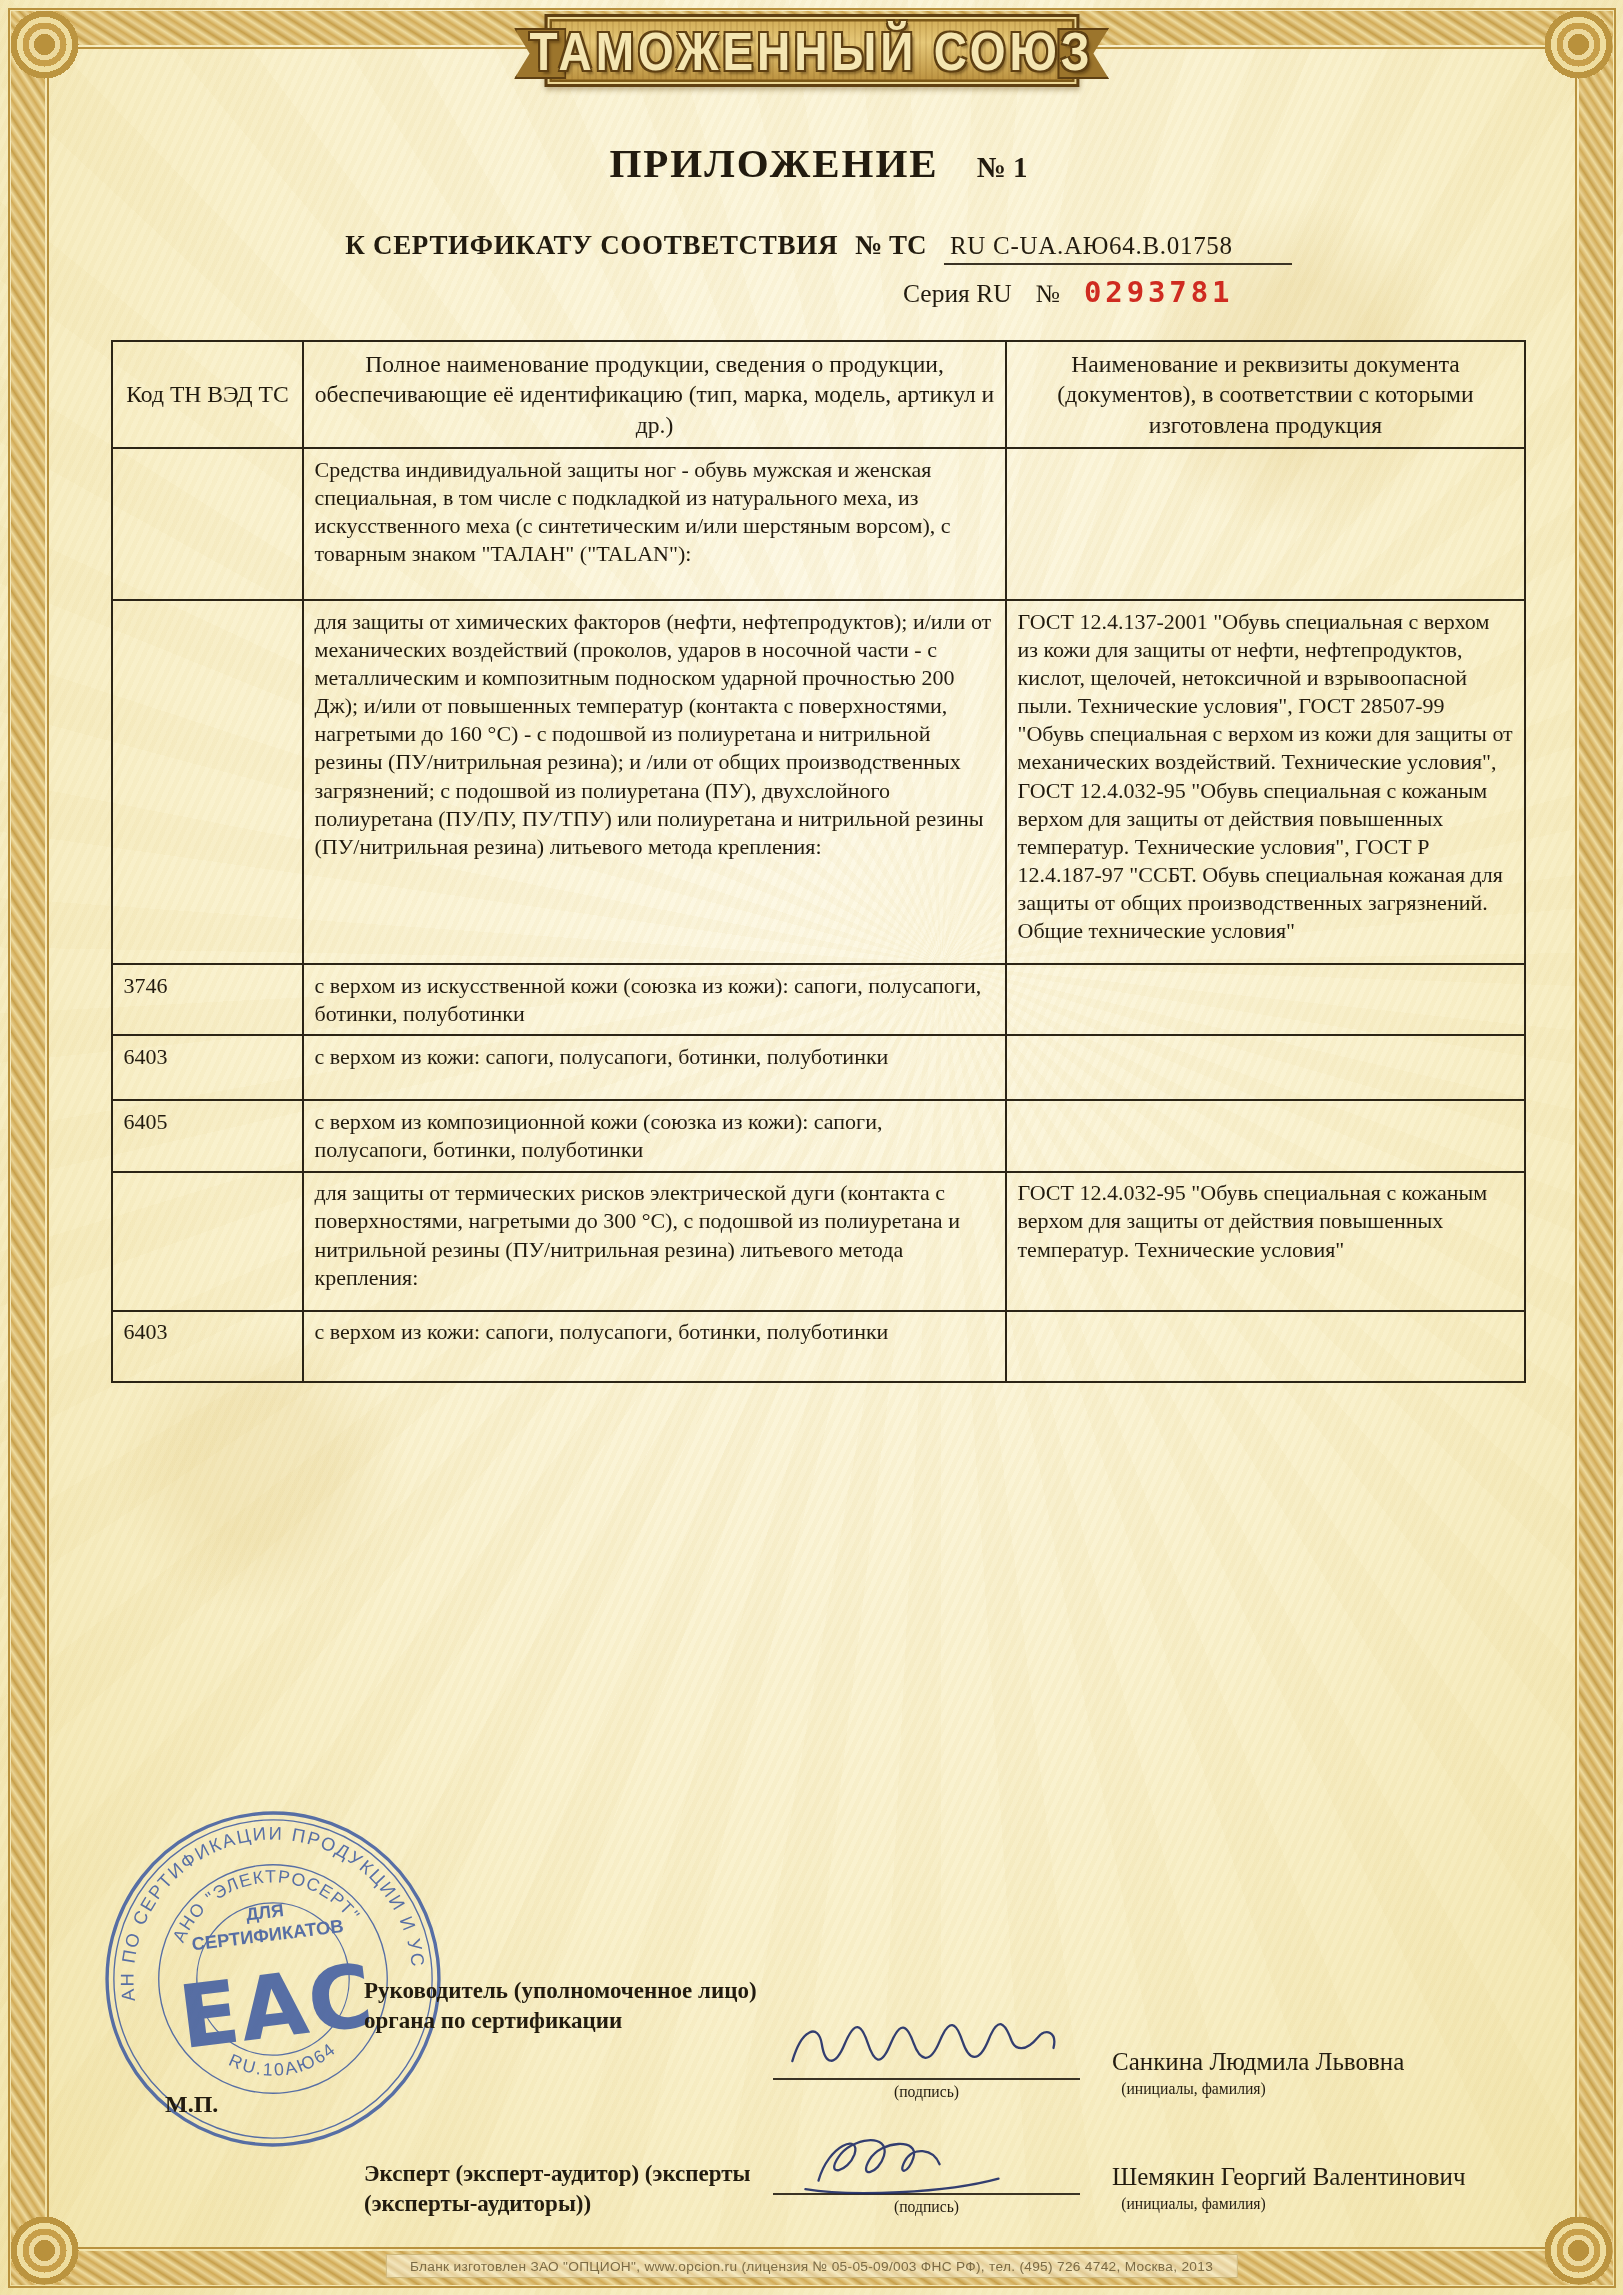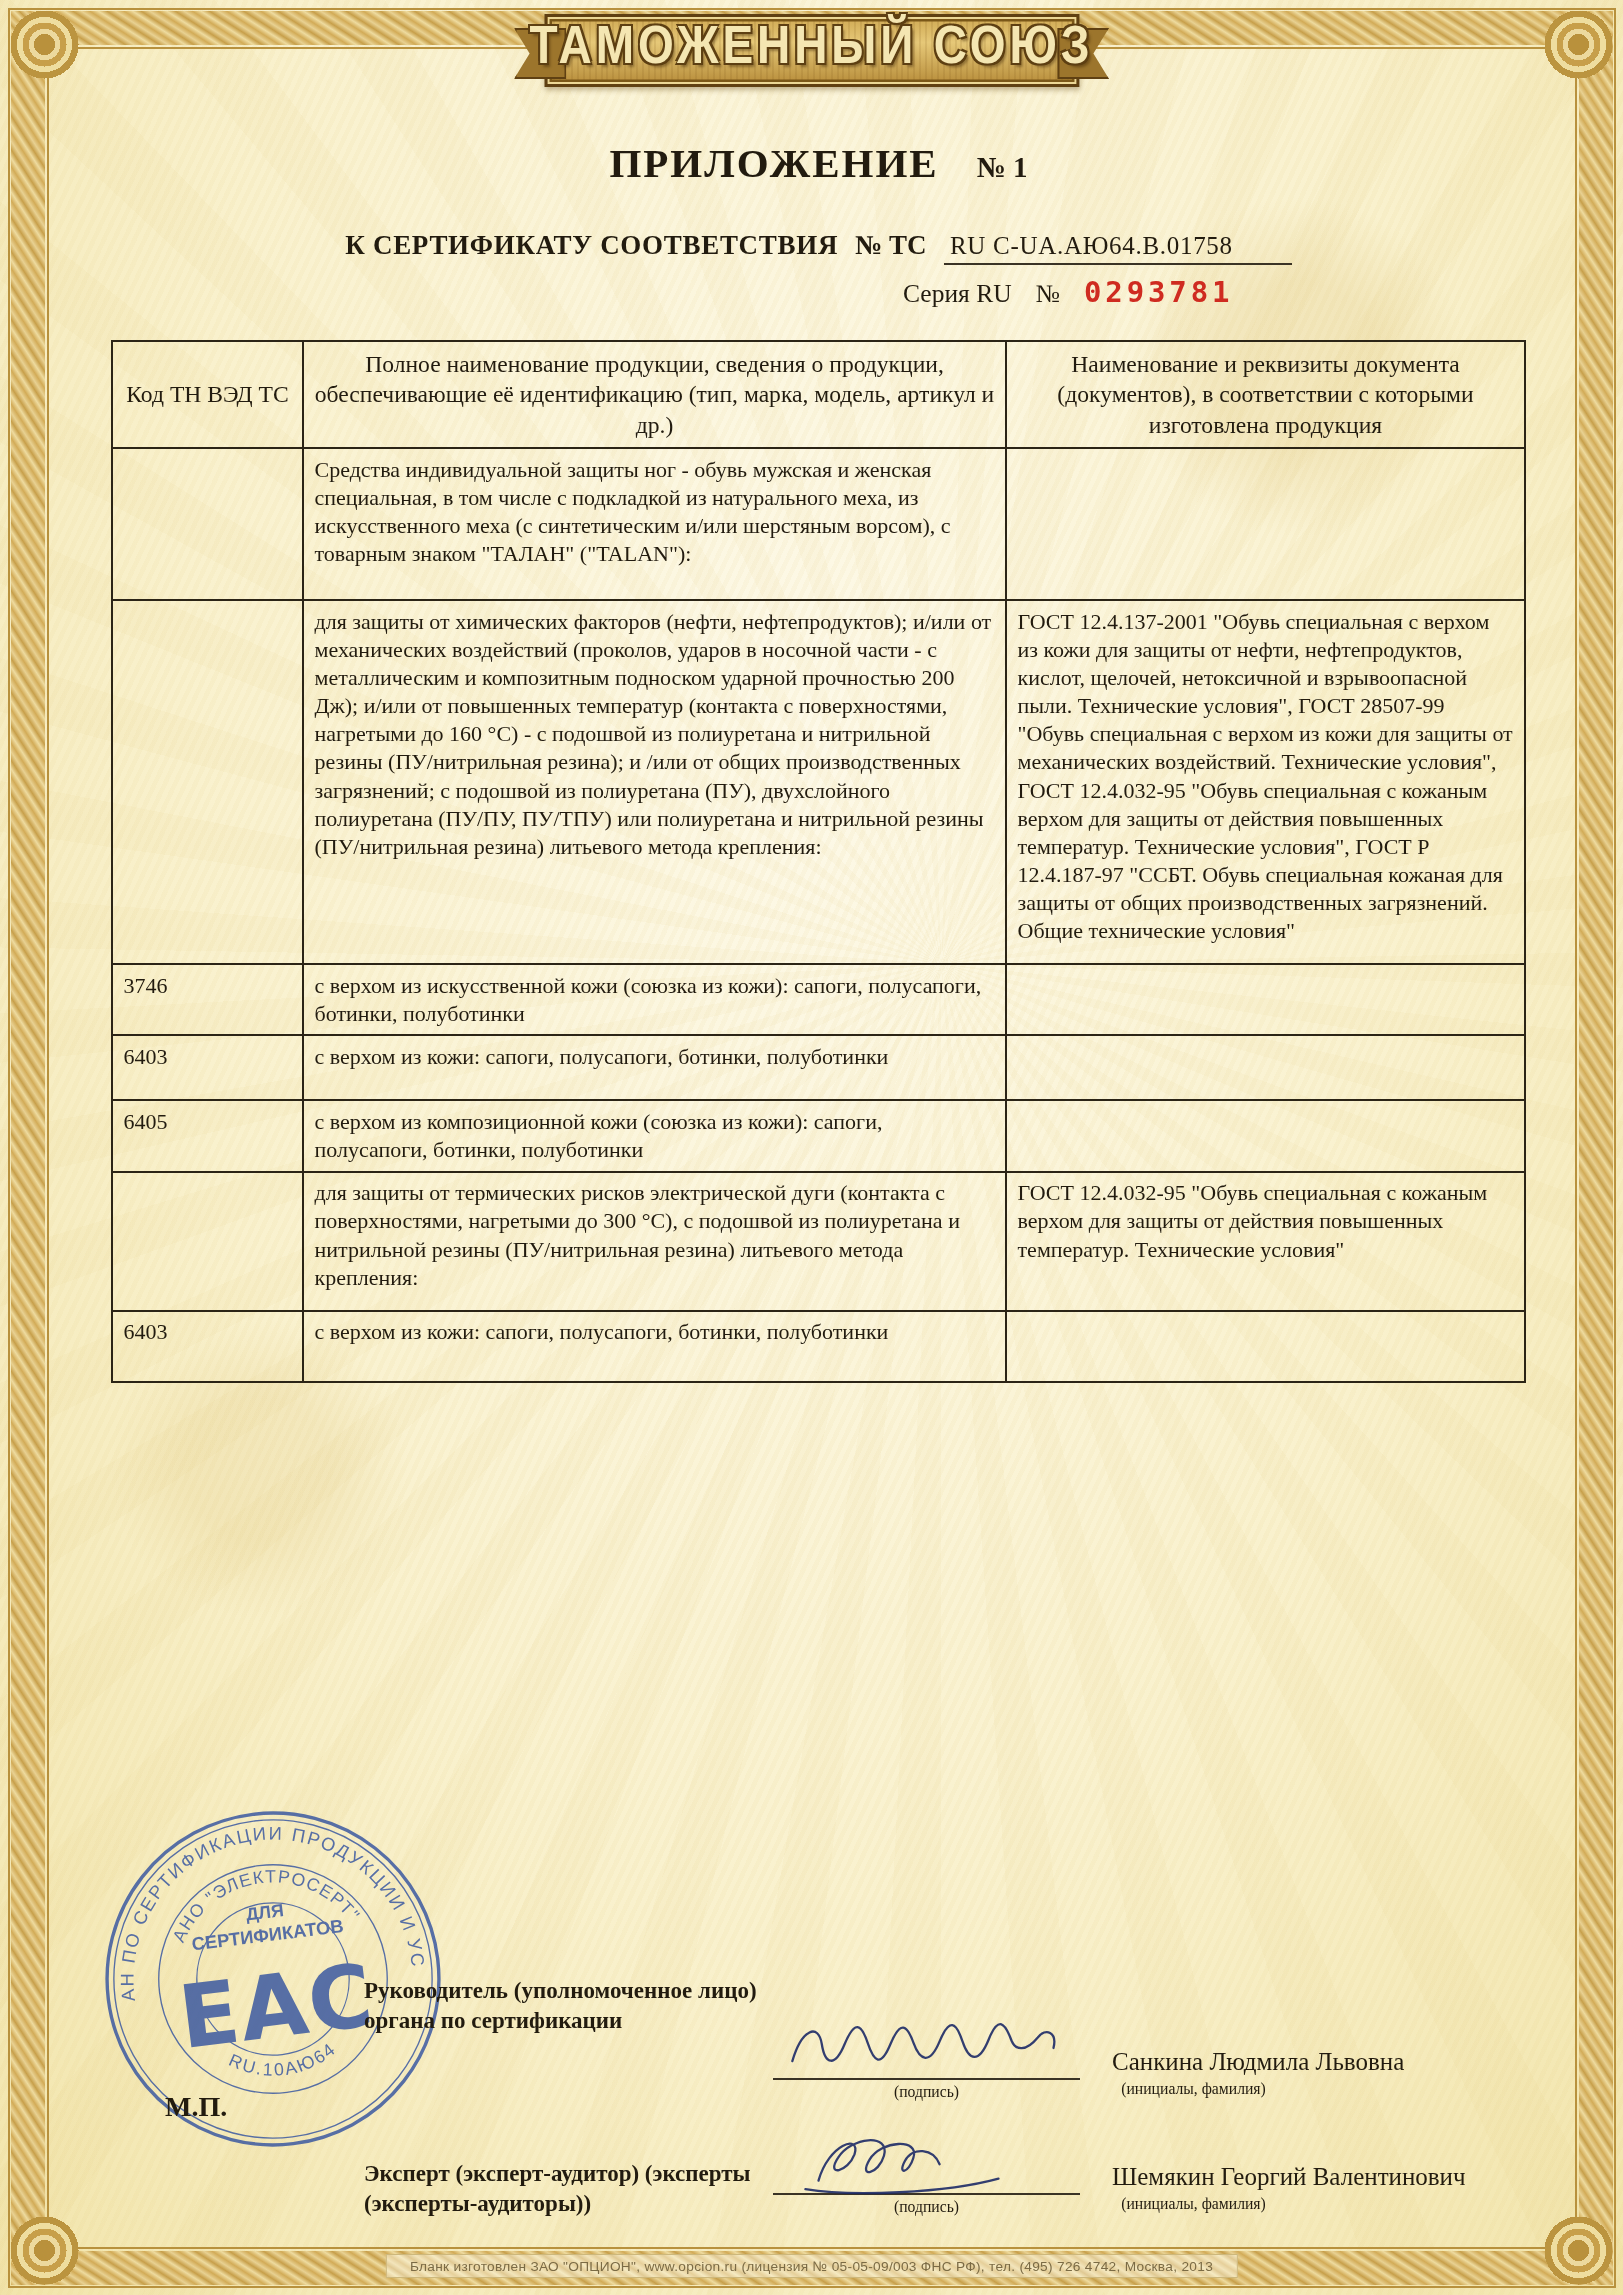--- a/index.html
+++ b/index.html
@@ -33,21 +33,21 @@
 
   
   .banner {
     position:absolute; top:14.4px; left:50%; transform:translateX(-50%);
     width:535px; height:73px; z-index:3;
     background:
       repeating-linear-gradient(90deg, rgba(120,80,20,.13) 0 2px, rgba(0,0,0,0) 2px 5.9px),
       linear-gradient(180deg,#cfa953 0%, #e6c878 38%, #b78d3a 100%);
     border:3.3px solid #5f4012;
     box-shadow: inset 0 0 0 2px #ecd795, inset 0 0 0 4.6px #7a5718, 0 2.6px 5.2px rgba(90,60,10,.35);
-    display:flex; align-items:flex-start; justify-content:center;
+    display:flex; align-items:center; justify-content:center;
   }
   .banner::before, .banner::after {
     content:""; position:absolute; top:10.5px; width:48px; height:47px;
     background:#9c752c; border:2.6px solid #5f4012; z-index:-1;
   }
   .banner::before { left:-33px; clip-path:polygon(100% 0,0 0,30% 50%,0 100%,100% 100%); }
   .banner::after  { right:-33px; clip-path:polygon(0 0,100% 0,70% 50%,100% 100%,0 100%); }
   .banner-title {
     font-family:"Liberation Sans","DejaVu Sans",sans-serif; font-weight:bold;
     font-size:46px; letter-spacing:3.9px; color:#f4e6b2; transform:scaleY(1.18);
@@ -77,21 +77,21 @@
   table.products th, table.products td { border:2px solid #2b2416; padding:6.5px 10.5px;margin-top:35px; }
   table.products th { font-weight:normal; font-size:23.6px; text-align:center; vertical-align:middle; line-height:1.3; }
   table.products td { vertical-align:top; text-align:left; }
   col.c-code { width:191px; } col.c-prod { width:703px; }
   tr.r-head { height:103px; } tr.r1 { height:152px; } tr.r2 { height:364px; }
   tr.r3 { height:68px; } tr.r4 { height:65px; } tr.r5 { height:68px; }
   tr.r6 { height:139px; } tr.r7 { height:71px; }
 
   
   .stamp { position:absolute; left:103px; top:1809px; width:340px; height:340px; transform:rotate(-7deg); opacity:.82; }
-  .mp { position:absolute; left:165px; top:2091px; font-size:28px; font-weight:bold; }
+  .mp { position:absolute; left:165px; top:2091px; font-size:24px; font-weight:bold; }
 
   .role { position:absolute; left:364px; width:425px; font-size:23px; font-weight:bold; line-height:1.3; }
   .role.r-1 { top:1976px; }
   .role.r-2 { top:2159px; }
 
   .sig-block { position:absolute; width:307px; text-align:center; }
   .sig-block.s-1 { left:773px; top:2010px; }
   .sig-block.s-2 { left:773px; top:2125px; }
   .sig-scribble { display:block; width:100%; height:72px; }
   .sig-line { border-top:2px solid #3a3325; margin-top:-3.9px; }

